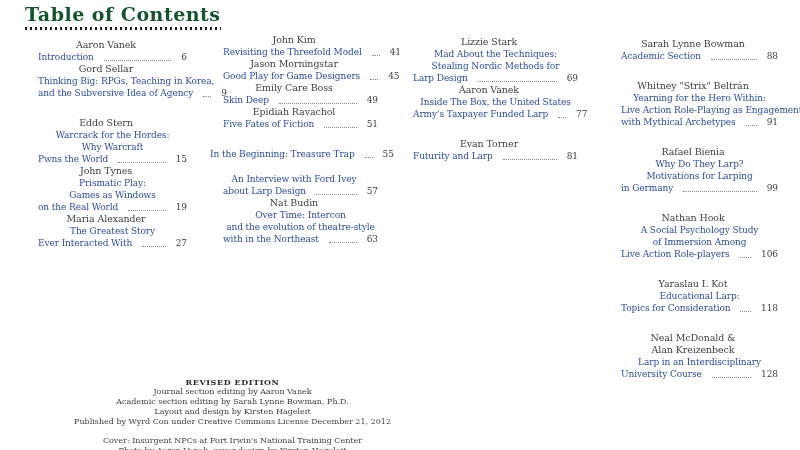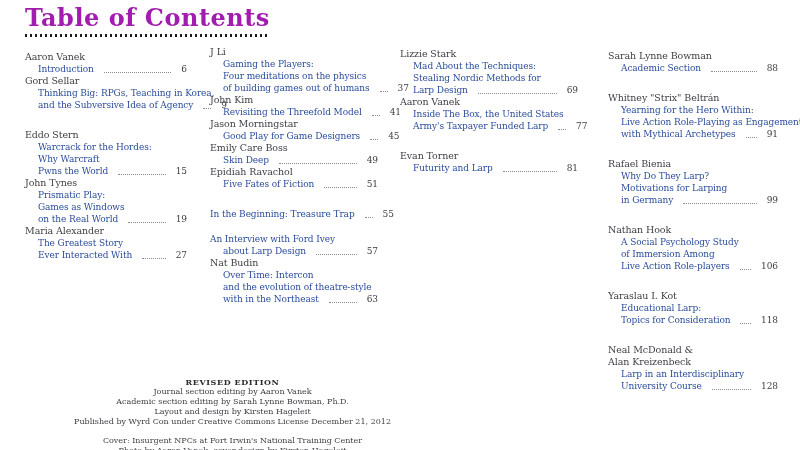--- a/index.html
+++ b/index.html
@@ -5,28 +5,28 @@
   * { margin:0; padding:0; box-sizing:border-box; }
   html,body { background:#e8e8e8; }
   .screen {
     position:relative; width:800px; height:450px;
     background:#ffffff; overflow:hidden;
     font-family:"DejaVu Serif", serif;
     color:#3f3f43;
   }
   .page-title-wrap { position:absolute; left:25px; top:3px; display:inline-block; }
   .page-title {
-    font-size:24px; font-weight:bold; color:#a21caf;
+    font-size:19px; font-weight:bold; color:#14532d;
     letter-spacing:0.5px; white-space:nowrap;
   }
   .title-dots {
     margin-top:2px; height:3px; width:100%;
     background:repeating-linear-gradient(90deg,#1b1b1b 0 2px, transparent 2px 5px);
   }
-  .toc-col { position:absolute; top:46px; }
+  .toc-col { position:absolute; top:34px;text-align:center; }
   .col-0 { left:25px;  width:162px; padding-top:5px; }
   .col-1 { left:210px; width:168px; padding-top:0; }
   .col-2 { left:400px; width:178px; padding-top:2px; }
   .col-3 { left:608px; width:170px; padding-top:4px; }
   .entry { }
   .entry:first-child { margin-top:0; }
   .entry.gap-md { margin-top:13px; }
   .entry.gap-lg { margin-top:18px; }
   .author {
     font-size:9.5px; line-height:12px; color:#3f3f43;
@@ -105,30 +105,20 @@
         <div class="tline ind">The Greatest Story</div>
         <div class="trow ind">
           <span class="ttext">Ever Interacted With</span>
           <span class="dots"></span>
           <span class="pg">27</span>
         </div>
       </div>
     </div>
   <div class="toc-col col-1">
       <div class="entry">
-        <div class="author">J Li</div>
-        <div class="tline ind">Gaming the Players:</div>
-        <div class="tline ind">Four meditations on the physics</div>
-        <div class="trow ind">
-          <span class="ttext">of building games out of humans</span>
-          <span class="dots"></span>
-          <span class="pg">37</span>
-        </div>
-      </div>
-      <div class="entry">
         <div class="author">John Kim</div>
         <div class="trow ind">
           <span class="ttext">Revisiting the Threefold Model</span>
           <span class="dots"></span>
           <span class="pg">41</span>
         </div>
       </div>
       <div class="entry">
         <div class="author">Jason Morningstar</div>
         <div class="trow ind">

